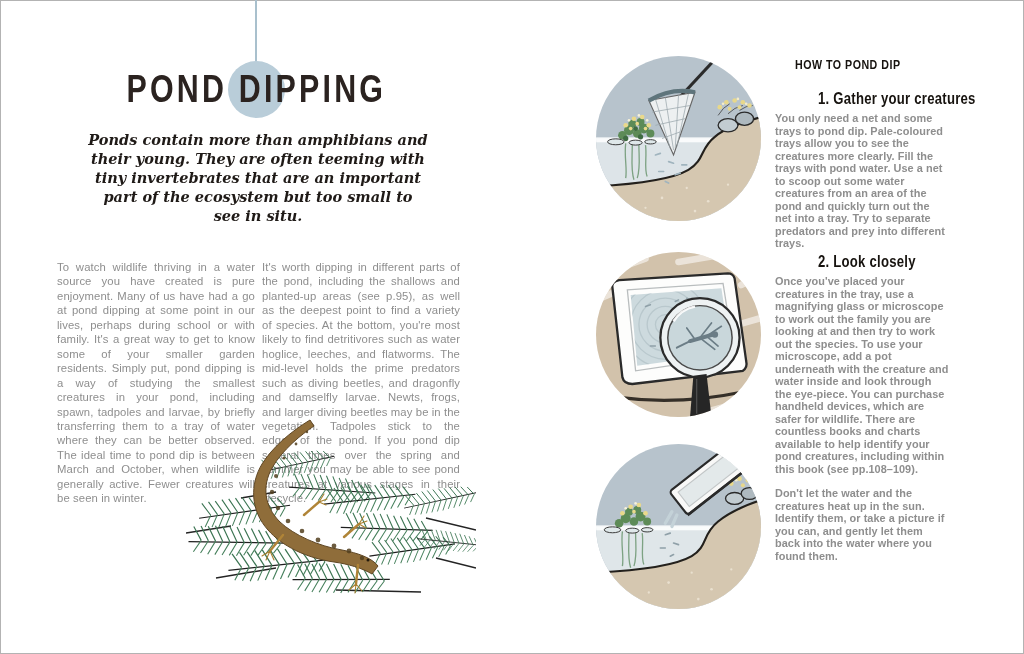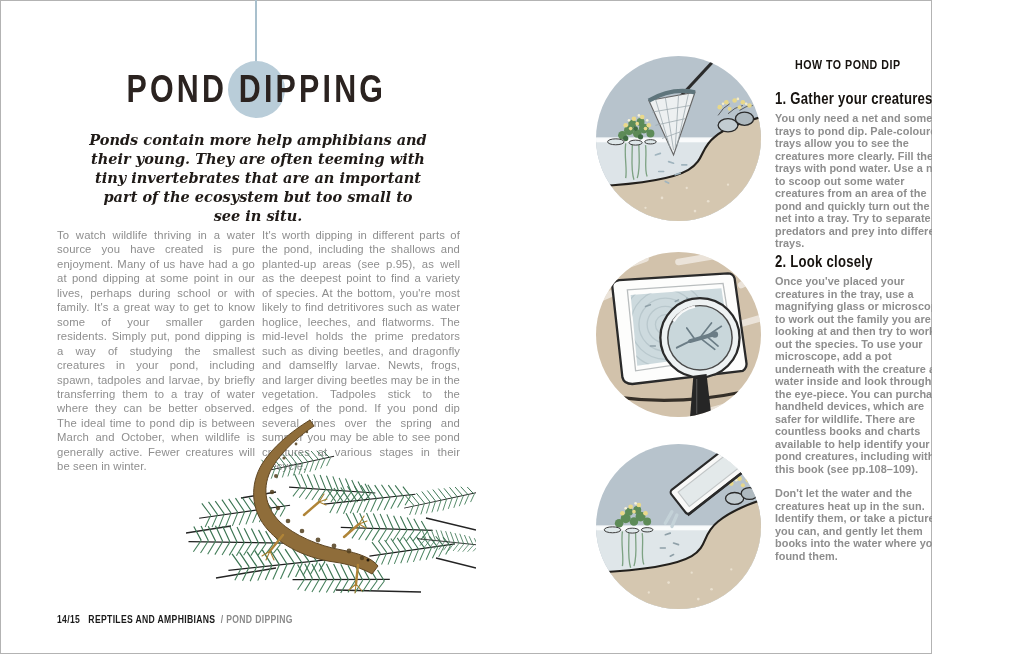--- a/index.html
+++ b/index.html
@@ -1,69 +1,69 @@
 <!DOCTYPE html>
 <html><head>
 <meta charset="utf-8">
 <style>
   html,body{margin:0;padding:0;background:#ffffff;}
   #spread{
-    position:relative;width:932px;height:654px;background:#ffffff;
+    position:relative;width:1024px;height:654px;background:#ffffff;
     box-shadow:inset 0 0 0 1px #b3b3b3;overflow:hidden;
     font-family:"Liberation Sans",sans-serif;
   }
   .abs{position:absolute;}
   
   .hang-line{width:2px;background:#a9c0cd;}
   .accent-dot{border-radius:50%;background:#b9cdd9;}
   .page-title{
     width:512px;text-align:center;color:#2b2320;font-weight:700;
     font-size:38px;letter-spacing:4px;line-height:1;
   }
   .page-title .cond{display:inline-block;transform:scaleX(.8);transform-origin:50% 50%;}
   .intro{
     width:340px;text-align:center;font-family:"DejaVu Serif",serif;
     font-style:italic;font-weight:700;font-size:14.5px;line-height:19px;color:#1f1a17;
   }
   .bodycol{
     width:198px;font-size:11.3px;line-height:14.45px;color:#8e8e8e;
-    text-align:justify;letter-spacing:.1px;
+    text-align:justify;letter-spacing:.1px;margin-top:32px;
   }
   .caption{
     width:150px;font-size:9.8px;line-height:11.6px;color:#747474;font-weight:700;
   }
   .footer{font-size:10.5px;color:#1a1a1a;white-space:nowrap;}
   .footer .cond{display:inline-block;transform:scaleX(.82);transform-origin:0 50%;font-weight:700;letter-spacing:.4px;}
   .footer .sect{color:#8a8a8a;font-weight:700;}
   
   .howto{
     font-size:13px;font-weight:700;color:#17130f;letter-spacing:.6px;
   }
   .cond-l{display:inline-block;transform:scaleX(.82);transform-origin:0 50%;}
   .step-title{
-    font-size:16px;font-weight:700;color:#17130f;letter-spacing:.3px;white-space:nowrap;
+    font-size:16px;font-weight:700;color:#17130f;letter-spacing:.3px;white-space:nowrap;margin-left:43px;
   }
   .step-body{
     width:174px;font-size:10.9px;line-height:12.5px;color:#8e8e8e;letter-spacing:.05px;font-weight:bold;
   }
   svg{display:block;}
 </style>
 </head>
 <body>
 
 <div id="spread">
 
   <div class="abs hang-line" style="left:255px;top:0;height:63px;"></div>
   <div class="abs accent-dot" style="left:228px;top:61px;width:57px;height:57px;"></div>
 
   <div class="abs page-title" style="left:0px;top:70px;">
     <span class="cond">POND DIPPING</span>
   </div>
 
-  <div class="abs intro" style="left:88px;top:130px;">Ponds contain more help amphibians and their young. They are often teeming with tiny invertebrates that are an important part of the ecosystem but too small to see in situ.</div>
+  <div class="abs intro" style="left:88px;top:130px;">Ponds contain more than amphibians and their young. They are often teeming with tiny invertebrates that are an important part of the ecosystem but too small to see in situ.</div>
 
   <div class="abs bodycol" style="left:57px;top:228px;">To watch wildlife thriving in a water source you have created is pure enjoyment. Many of us have had a go at pond dipping at some point in our lives, perhaps during school or with family. It's a great way to get to know some of your smaller garden residents. Simply put, pond dipping is a way of studying the smallest creatures in your pond, including spawn, tadpoles and larvae, by briefly transferring them to a tray of water where they can be better observed. The ideal time to pond dip is between March and October, when wildlife is generally active. Fewer creatures will be seen in winter.</div>
   <div class="abs bodycol" style="left:262px;top:228px;">It's worth dipping in different parts of the pond, including the shallows and planted-up areas (see p.95), as well as the deepest point to find a variety of species. At the bottom, you're most likely to find detritivores such as water hoglice, leeches, and flatworms. The mid-level holds the prime predators such as diving beetles, and dragonfly and damselfly larvae. Newts, frogs, and larger diving beetles may be in the vegetation. Tadpoles stick to the edges of the pond. If you pond dip several times over the spring and summer you may be able to see pond creatures at various stages in their lifecycle.</div>
 
 
   <svg class="abs" style="left:186px;top:418px;" width="290" height="185" viewBox="0 0 290 185">
     <defs>
       <g id="frond">
         <path d="M-6 2 L102 -2" stroke="#1f1f1f" stroke-width="1.4" fill="none"></path>
         <path d="M8 0 L-1 -15 M16 0 L7 -16 M24 0 L15 -16 M32 0 L23 -17 M40 0 L31 -17 M48 0 L39 -17 M56 0 L47 -17 M64 0 L55 -16 M72 0 L63 -16 M80 0 L71 -15 M88 0 L79 -14 M96 0 L88 -12" stroke="#3c7553" stroke-width="1.3" fill="none"></path>
@@ -108,27 +108,20 @@
       <circle cx="148" cy="128" r="2.4"></circle>
         <circle cx="163" cy="133" r="2.4"></circle>
         <circle cx="176" cy="140" r="2.2"></circle>
       <circle cx="98" cy="40" r="1.6"></circle>
         <circle cx="110" cy="26" r="1.4"></circle>
         <circle cx="121" cy="14" r="1.2"></circle>
     </g>
     <circle cx="182" cy="142" r="1.5" fill="#241a0c"></circle>
   </svg>
 
-  <div class="abs footer" style="left:57px;top:613px;">
-    <span class="cond">
-      <span>14/15</span>&nbsp;&nbsp;
-      <span>REPTILES AND AMPHIBIANS</span>&nbsp;
-      <span class="sect">/ POND DIPPING</span>
-    </span>
-  </div>
 
   <div class="abs howto" style="left:775px;top:57px;margin-left:20px;">
     <span class="cond-l">HOW TO POND DIP</span>
   </div>
 
   <div class="abs step-title" style="left:775px;top:90px;">
     <span class="cond-l">1. Gather your creatures</span>
   </div>
   <div class="abs step-body" style="left:775px;top:112px;">You only need a net and some trays to pond dip. Pale-coloured trays allow you to see the creatures more clearly. Fill the trays with pond water. Use a net to scoop out some water creatures from an area of the pond and quickly turn out the net into a tray. Try to separate predators and prey into different trays.</div>
 
@@ -268,21 +261,21 @@
         <path d="M-14 6 L-6 2" stroke-width="1.2"></path>
         <path d="M-6 2 L8 -2" stroke-width="2.4"></path>
         <path d="M0 0 L7 -9 M0 0 L9 7 M4 -1 L13 -7 M4 -1 L11 5 M-3 1 L-8 -6" stroke-width="1"></path>
         <circle cx="9" cy="-2" r="2" fill="#6b7d86" stroke="none"></circle>
       </g>
       <path d="M59 75 L67 74 L70 100 L57 100 Z" fill="#262626"></path>
       <path d="M61 77 L61 98" stroke="#4d4d4d" stroke-width=".8"></path>
     </g>
   </svg>
 
-  <div class="abs step-body" style="left:775px;top:487px;">Don't let the water and the creatures heat up in the sun. Identify them, or take a picture if you can, and gently let them books into the water where you found them.</div>
+  <div class="abs step-body" style="left:775px;top:487px;">Don't let the water and the creatures heat up in the sun. Identify them, or take a picture if you can, and gently let them back into the water where you found them.</div>
 
   <svg class="abs" style="left:596px;top:444px;" width="165" height="165" viewBox="0 0 100 100">
     <defs>
         <clipPath id="c3">
           <circle cx="50" cy="50" r="50"></circle>
         </clipPath>
       </defs>
     <g clip-path="url(#c3)">
       <rect width="100" height="100" fill="#b7c3cc"></rect>
       <rect y="50" width="100" height="50" fill="#dfe6e9"></rect>

